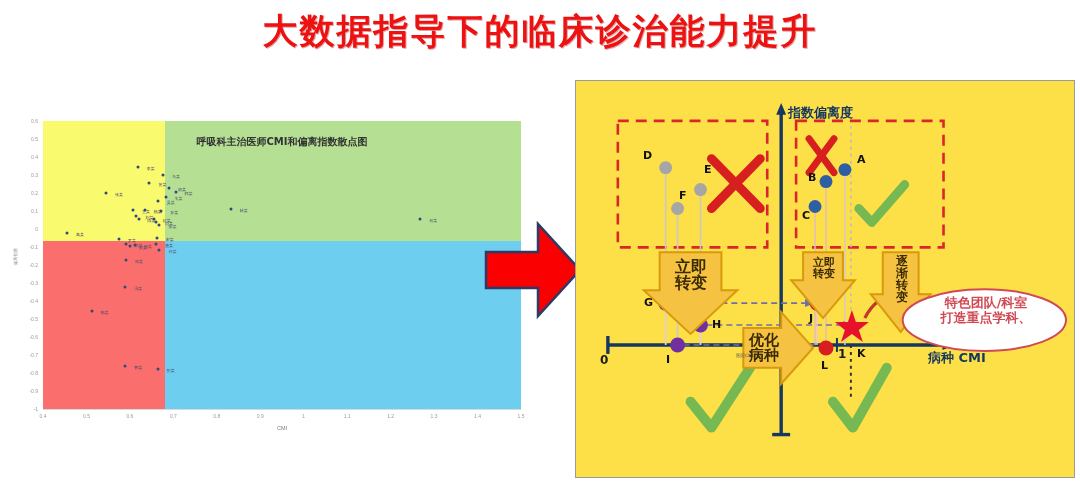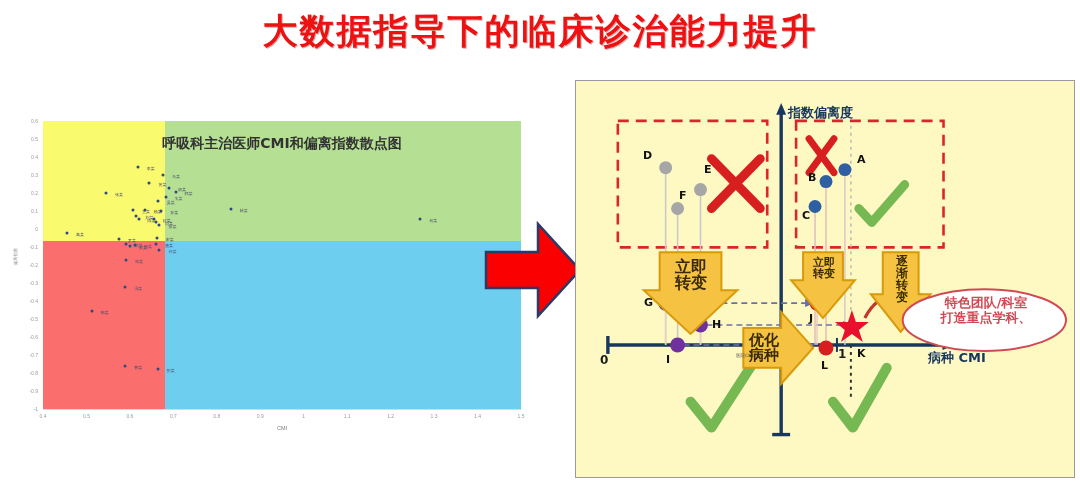--- a/index.html
+++ b/index.html
@@ -19,21 +19,21 @@
   
   #chart{position:absolute;left:12px;top:113px;width:512px;height:325px;}
   #plot{position:absolute;left:31px;top:8px;width:478px;height:288px;}
   .quad{position:absolute;}
   #q-yellow{left:0;top:0;width:25.5%;height:41.5%;background:#fafa6e;}
   #q-green {left:25.5%;top:0;width:74.5%;height:41.5%;background:#b5e093;}
   #q-red   {left:0;top:41.5%;width:25.5%;height:58.5%;background:#fa6e6e;}
   #q-blue  {left:25.5%;top:41.5%;width:74.5%;height:58.5%;background:#6ecef0;}
   #chart-title{
     position:absolute;left:0;top:14px;width:100%;text-align:center;
-    font-size:14px;font-weight:bold;color:#333;
+    font-size:10px;font-weight:bold;color:#333;
     font-family:"DejaVu Sans","Liberation Sans",sans-serif;
   }
   .pt{position:absolute;width:3px;height:3px;border-radius:50%;
       background:#31487e;transform:translate(-50%,-50%);}
   .plabel{position:absolute;font-size:4px;color:#4a4a6a;white-space:nowrap;
       transform:translate(-50%,-50%);
       font-family:"DejaVu Sans","Liberation Sans",sans-serif;}
   .xtick{position:absolute;top:300px;font-size:5px;color:#9a9a9a;
       transform:translateX(-50%);}
   .ytick{position:absolute;left:26px;font-size:5px;color:#9a9a9a;
@@ -43,21 +43,21 @@
   #yaxis-label{position:absolute;left:3px;top:150px;font-size:4.5px;
       color:#9a9a9a;transform:rotate(-90deg);transform-origin:left center;
       white-space:nowrap;}
   #xaxis-line{position:absolute;left:31px;top:296px;width:478px;height:1px;
       background:#d9d9d9;}
   
   #red-arrow{position:absolute;left:480px;top:218px;width:104px;height:104px;}
   
   #diagram{
     position:absolute;left:575px;top:80px;width:500px;height:398px;
-    border:1.5px solid #9a9a9a;background:#fef9c3;box-sizing:border-box;
+    border:1.5px solid #9a9a9a;background:#fde047;box-sizing:border-box;
   }
   #dg{position:absolute;inset:0;}
   .dtext{position:absolute;font-weight:bold;
       font-family:"DejaVu Sans","Liberation Sans",sans-serif;}
   #ylab{left:212px;top:23px;font-size:13px;color:#17375e;}
   #xlab{left:352px;top:268px;font-size:13px;color:#17375e;}
   #zeroLab{left:24px;top:272px;font-size:12px;color:#1a1a1a;}
   #oneLab{left:262px;top:266px;font-size:12px;color:#1a1a1a;}
   #meanLab{left:160px;top:272px;font-size:4.5px;color:#555;font-weight:normal;}
   .node-lab{position:absolute;font-size:11px;font-weight:bold;color:#111;

